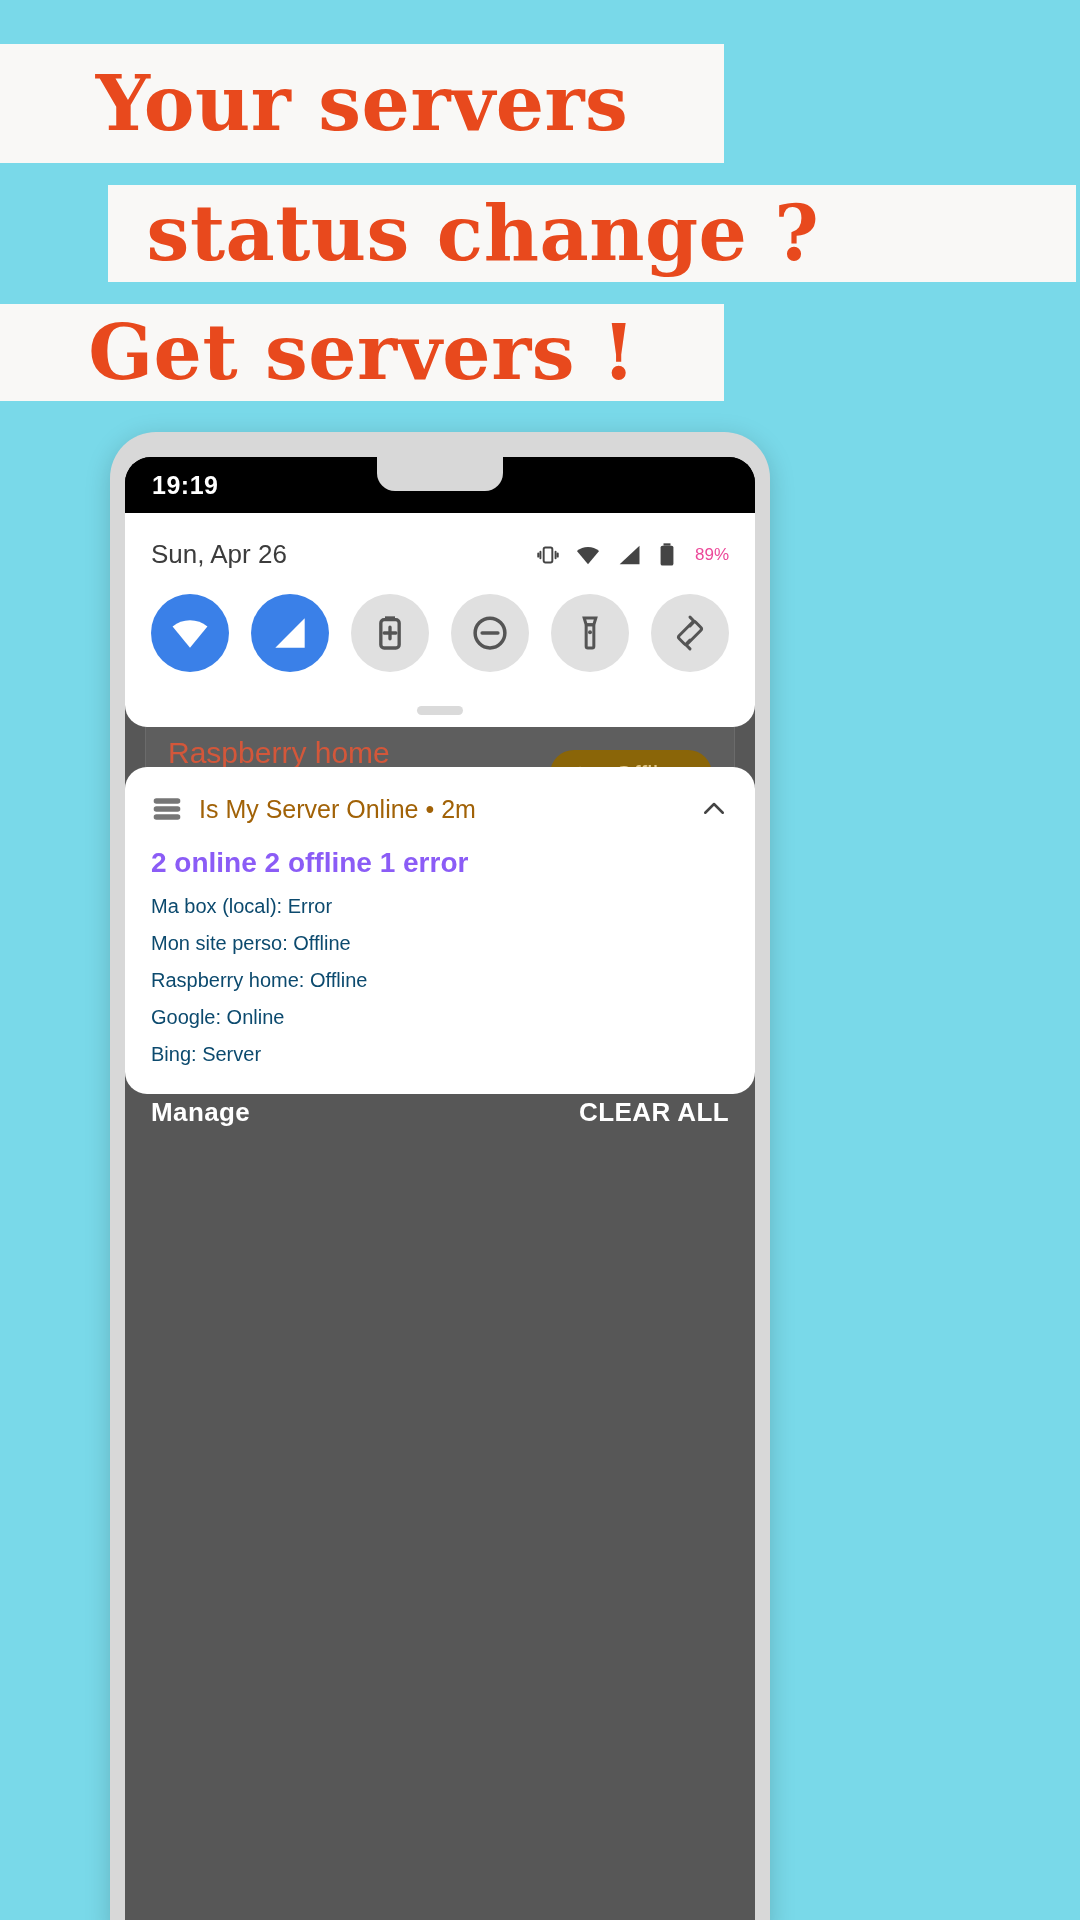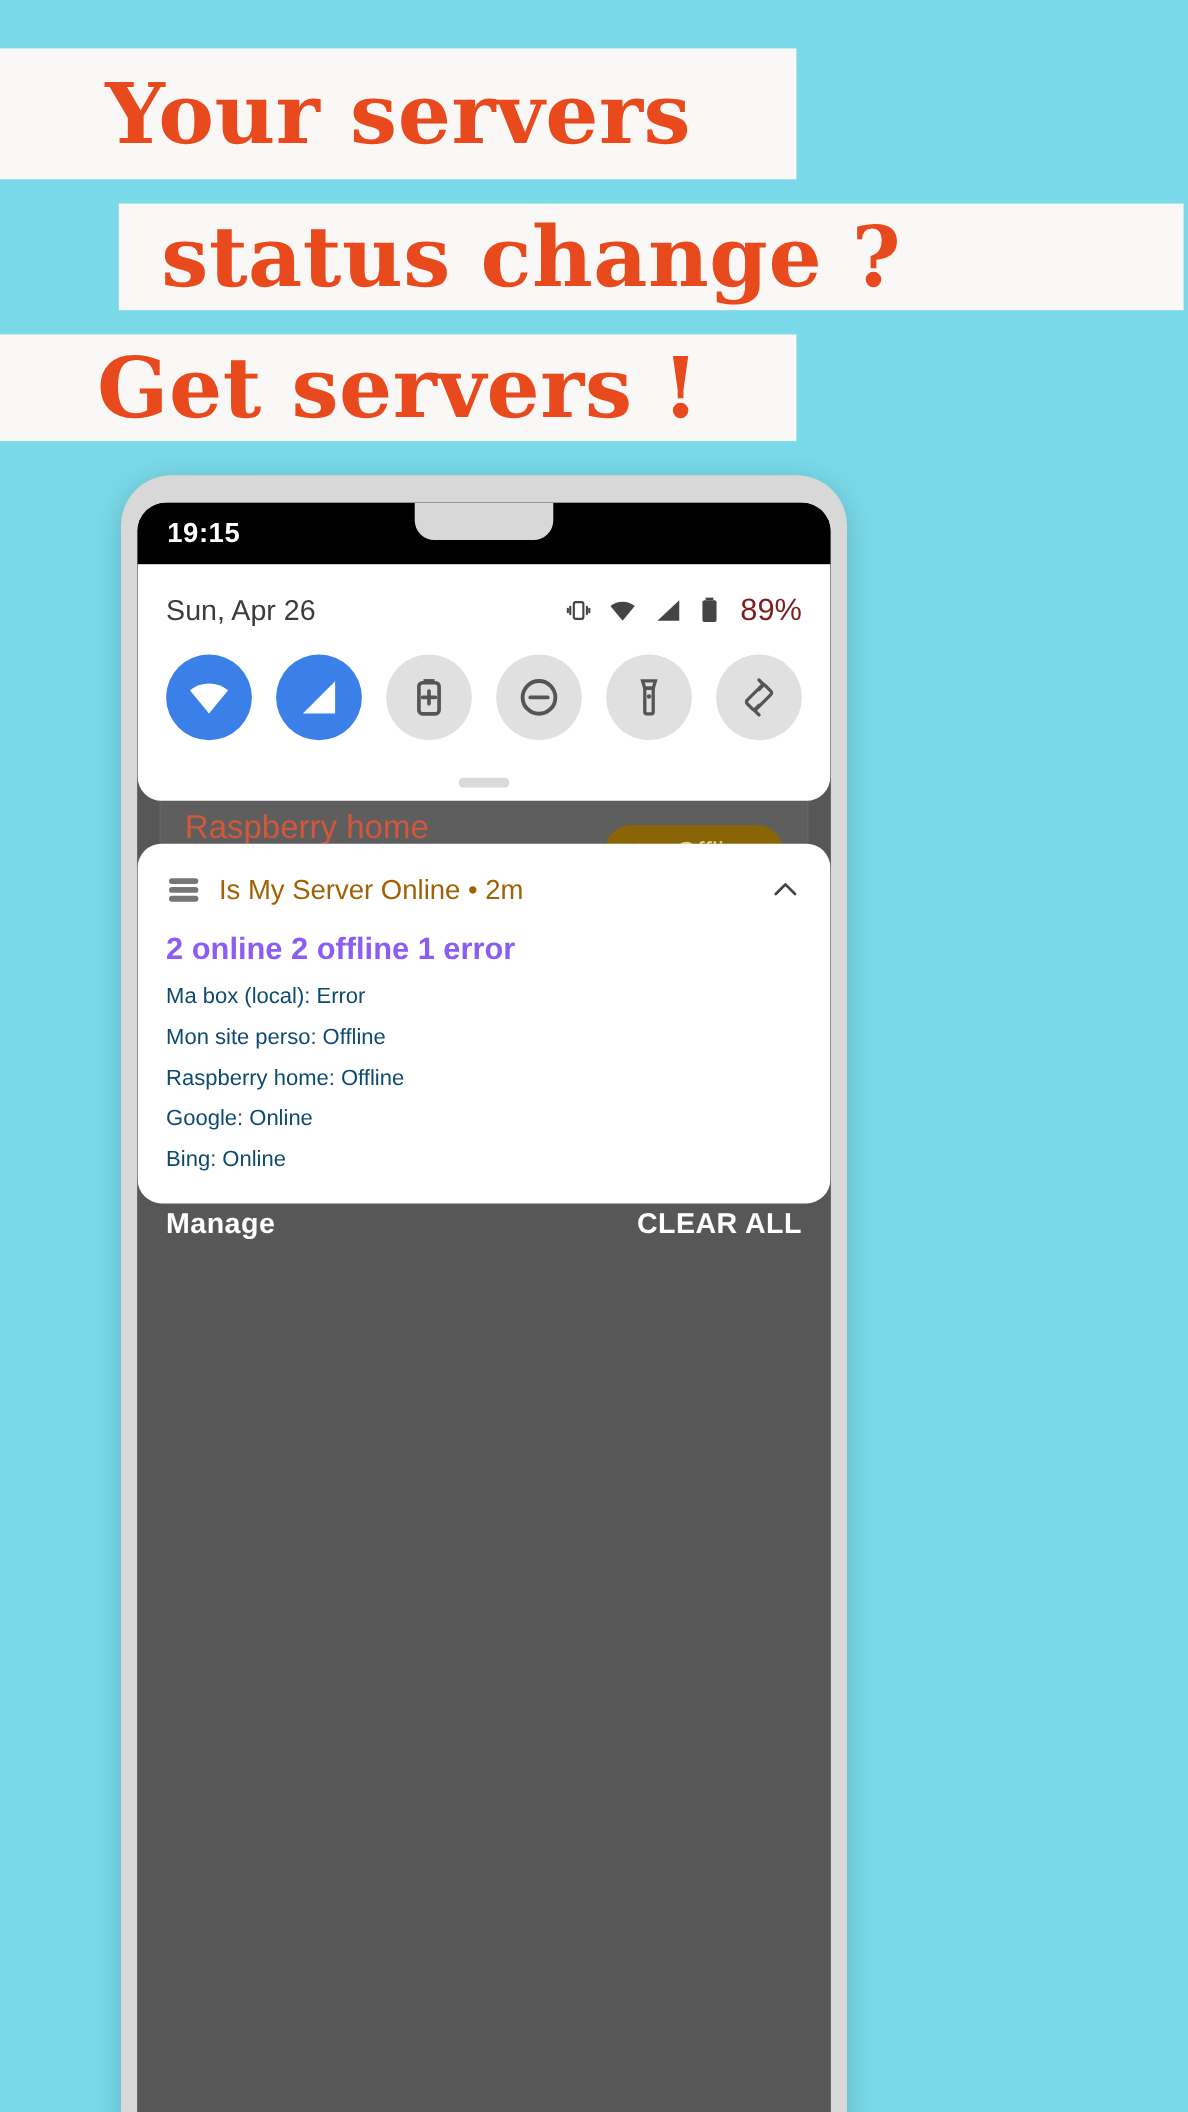--- a/index.html
+++ b/index.html
@@ -148,21 +148,21 @@
     z-index: 5;
   }
   .qs-top {
     display: flex;
     align-items: center;
     justify-content: space-between;
     padding: 26px 26px 0 26px;
   }
   .qs-date { font-size: 26px; color: #3c3c3c; }
   .qs-icons { display: flex; align-items: center; gap: 13px; }
-  .qs-batt-pct { font-size: 28px; color: #7f1d1d; margin-left: 4px; }
+  .qs-batt-pct { font-size: 17px; color: #ec4899; margin-left: 4px; }
 
   .qs-tiles {
     display: flex;
     justify-content: space-between;
     padding: 24px 26px 0 26px;
   }
   .tile {
     width: 78px; height: 78px;
     border-radius: 50%;
     background: #e0e0e0;
@@ -240,21 +240,21 @@
   </div>
   <div class="banner banner-3">
     <span class="banner-text">Get servers !</span>
   </div>
 </div>
 
 <div class="phone">
   <div class="screen">
 
     <div class="statusbar">
-      <span class="sb-time">19:15</span>
+      <span class="sb-time">19:19</span>
       <div class="notch"></div>
     </div>
 
     <div class="app-bg">
 
       <div class="srv-card">
         <div class="srv-name">Mon site perso</div>
         <div class="srv-url">.perso.com</div>
         <div class="srv-date">Sunday, April 26, 2020, 19:02:11</div>
         <div class="badge badge-offline">
@@ -371,21 +371,21 @@
         </span>
         <svg width="30" height="30" viewBox="0 0 24 24">
           <path d="M5 15 L12 8 L19 15" stroke="#444" stroke-width="2" fill="none" stroke-linecap="round" stroke-linejoin="round"></path>
         </svg>
       </div>
       <div class="notif-title">2 online 2 offline 1 error</div>
       <div class="notif-line">Ma box (local): Error</div>
       <div class="notif-line">Mon site perso: Offline</div>
       <div class="notif-line">Raspberry home: Offline</div>
       <div class="notif-line">Google: Online</div>
-      <div class="notif-line">Bing: Online</div>
+      <div class="notif-line">Bing: Server</div>
     </div>
 
     <div class="shade-actions">
       <span class="act-btn">Manage</span>
       <span class="act-btn">CLEAR ALL</span>
     </div>
 
   </div>
 </div>
 

